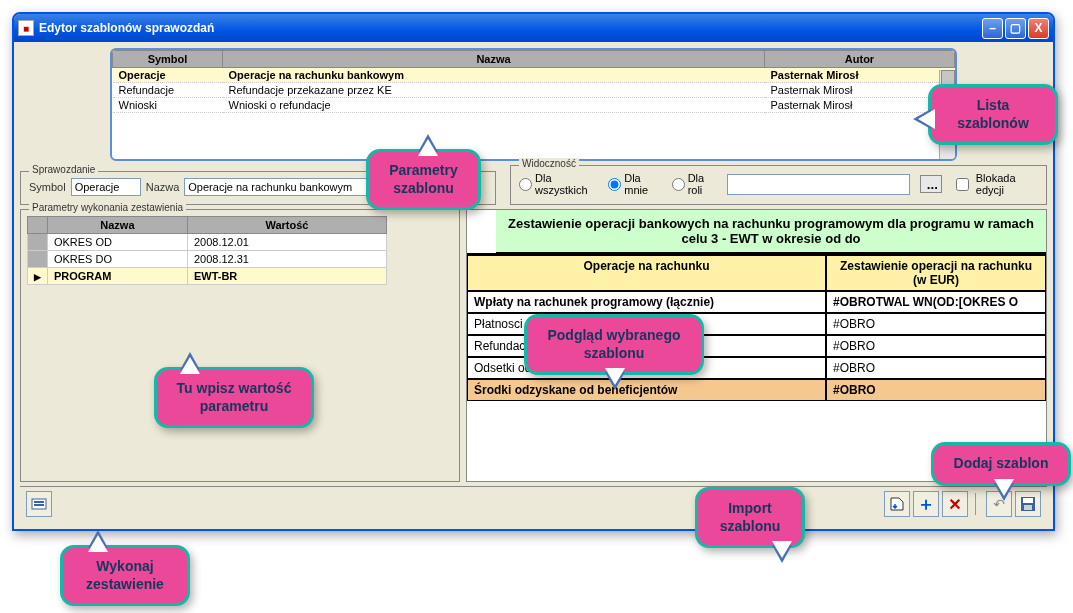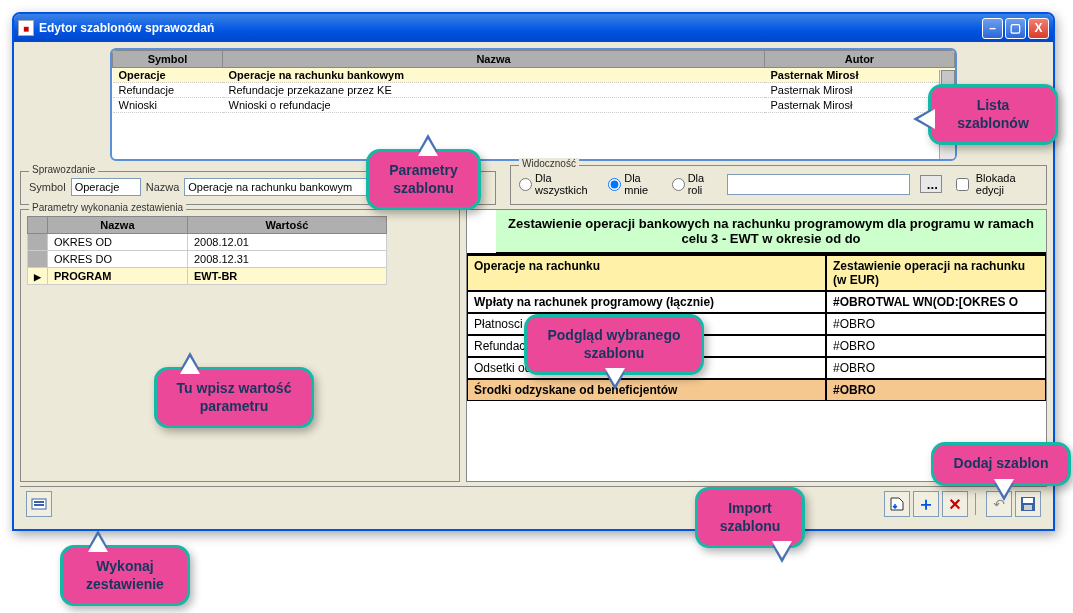--- a/index.html
+++ b/index.html
@@ -206,21 +206,21 @@
     margin-left:29px;
   }
   .pv-headerrow {
     display:flex;
   }
   .pv-cell {
     border:1px solid #000;
     padding:3px 6px;
     font-size:12px;
   }
-  .pv-yellow { background:#fff2a8; font-weight:bold; }
+  .pv-yellow { background:#fff2a8; font-weight:bold; text-align:center; }
   .pv-white { background:#fff; }
   .pv-bold { font-weight:bold; }
   .pv-orange { background:#f5c890; font-weight:bold; }
   .pv-col1 { flex:1; }
   .pv-col2 { width:220px; }
 
   .bottom-bar {
     display:flex;
     align-items:center;
     justify-content:flex-end;

